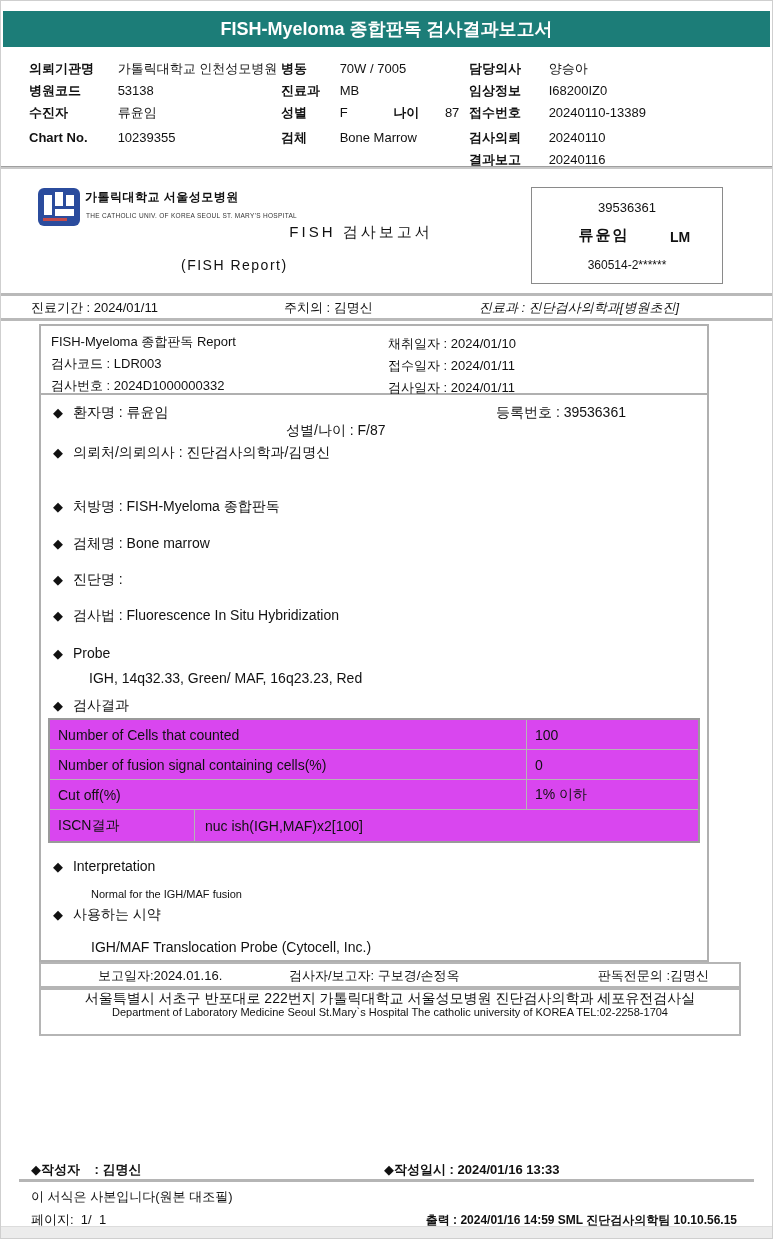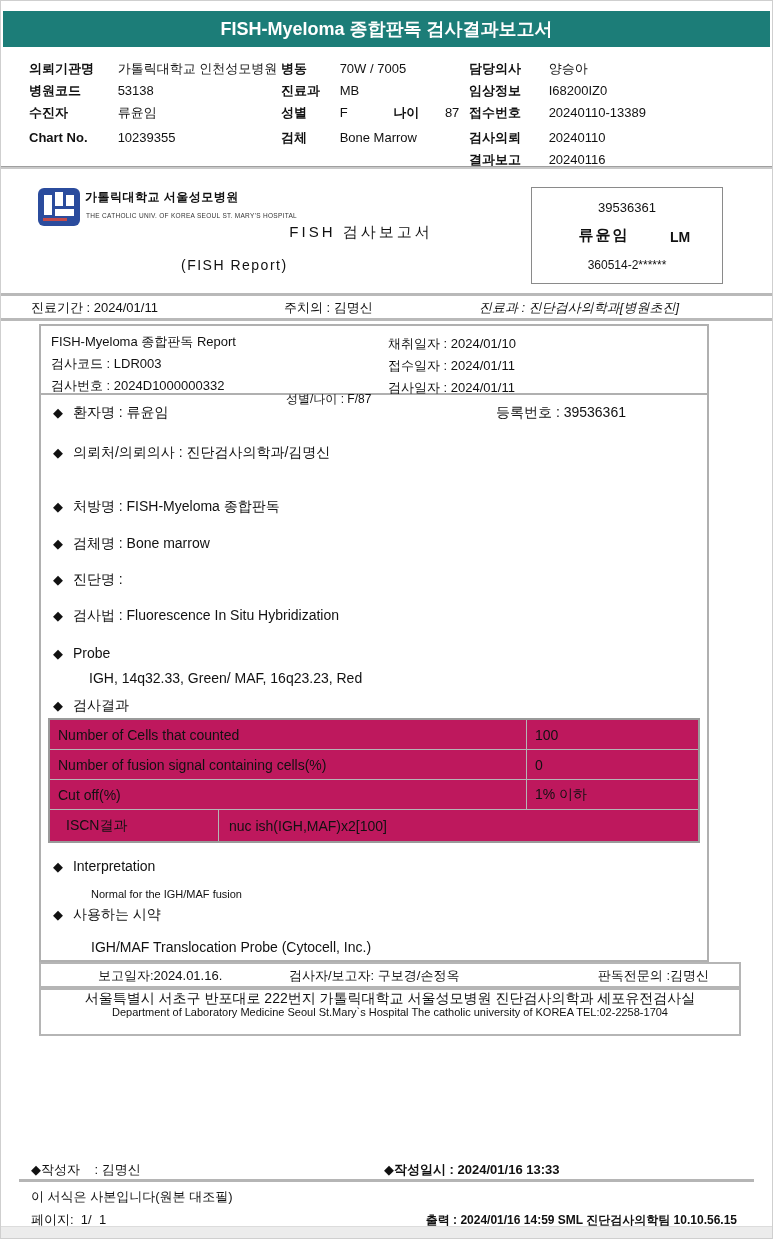--- a/index.html
+++ b/index.html
@@ -52,37 +52,37 @@
   .main-box{position:absolute;left:38px;top:323px;width:670px;height:638px;
             border:2px solid #b0b0b0;box-sizing:border-box;font-size:13px;}
   .mb-head{position:absolute;top:0;left:0;right:0;height:67px;border-bottom:2px solid #b0b0b0;}
   .mb-head div{position:absolute;white-space:nowrap;}
   .mh-title{left:10px;top:7px;} .mh-code{left:10px;top:29px;} .mh-no{left:10px;top:51px;}
   .mh-col{left:347px;top:9px;} .mh-rec{left:347px;top:31px;} .mh-test{left:347px;top:53px;}
 
   .bullet{position:absolute;white-space:nowrap;font-size:14px;}
   .bullet .dia{font-size:13px;margin-right:6px;}
   .b-patient{top:78px;left:12px;}
-  .b-sexage{top:65px;left:245px;font-size:12px;}
+  .b-sexage{top:96px;left:245px;font-size:14px;}
   .b-regno{top:78px;left:455px;font-size:14px;}
   .b-i0{top:118px;left:12px;}
   .b-i1{top:172px;left:12px;}
   .b-i2{top:209px;left:12px;text-align:right;}
   .b-i3{top:245px;left:12px;}
   .b-i4{top:281px;left:12px;}
   .b-i5{top:319px;left:12px;}
   .probe-detail{top:344px;left:48px;font-size:14px;position:absolute;white-space:nowrap;}
   .b-i6{top:371px;left:12px;}
 
-  .results-table{position:absolute;left:7px;top:392px;width:652px;border:2px solid #9a9a9a;box-sizing:border-box;background:#be185d;}
+  .results-table{position:absolute;left:7px;top:392px;width:652px;border:2px solid #9a9a9a;box-sizing:border-box;background:#d946ef;}
   .rt-row{display:flex;align-items:center;height:29px;border-bottom:1px solid #b5b5b5;font-size:14px;}
   .rt-c1{width:477px;padding-left:8px;border-right:1px solid #b5b5b5;height:100%;display:flex;align-items:center;box-sizing:border-box;}
   .rt-c2{flex:1;padding-left:8px;}
   .rt-iscn{display:flex;align-items:center;height:31px;font-size:14px;}
-  .rt-ci1{width:169px;padding-left:16px;border-right:1px solid #b5b5b5;height:100%;display:flex;align-items:center;box-sizing:border-box;}
+  .rt-ci1{width:145px;padding-left:8px;border-right:1px solid #b5b5b5;height:100%;display:flex;align-items:center;box-sizing:border-box;}
   .rt-ci2{flex:1;padding-left:10px;}
 
   .b-interp{top:532px;left:12px;}
   .interp-text{position:absolute;top:562px;left:50px;font-size:11px;white-space:nowrap;}
   .b-reagent{top:580px;left:12px;}
   .reagent-text{position:absolute;top:613px;left:50px;font-size:14px;white-space:nowrap;}
 
   
   .rf-row{position:absolute;left:38px;top:961px;width:702px;height:26px;
           border:2px solid #b5b5b5;box-sizing:border-box;font-size:13px;}
@@ -90,21 +90,21 @@
   .rf-date{left:57px;} .rf-exam{left:248px;} .rf-expert{right:30px;}
 
   
   .addr-box{position:absolute;left:38px;top:987px;width:702px;height:48px;
             border:2px solid #b5b5b5;box-sizing:border-box;text-align:center;}
   .addr1{font-size:12.5px;line-height:15px;margin-top:1px;}
   .addr2{font-size:14px;line-height:16px;}
   .addr3{font-size:11px;line-height:13px;}
 
   
-  .pf-writer{position:absolute;top:1160px;left:30px;font-size:13px;font-weight:normal;}
+  .pf-writer{position:absolute;top:1160px;left:30px;font-size:13px;font-weight:bold;}
   .pf-datetime{position:absolute;top:1160px;left:383px;font-size:13px;font-weight:bold;}
   .pf-divider{position:absolute;top:1178px;left:18px;right:18px;height:3px;background:#b5b5b5;}
   .pf-copy{position:absolute;top:1187px;left:30px;font-size:13px;}
   .pf-page{position:absolute;top:1210px;left:30px;font-size:13px;}
   .pf-print{position:absolute;top:1211px;right:35px;font-size:12px;font-weight:bold;}
   .bottom-strip{position:absolute;left:0;right:0;bottom:0;height:11px;background:#ececec;border-top:1px solid #dcdcdc;}
 </style>
 </head>
 <body>
 

